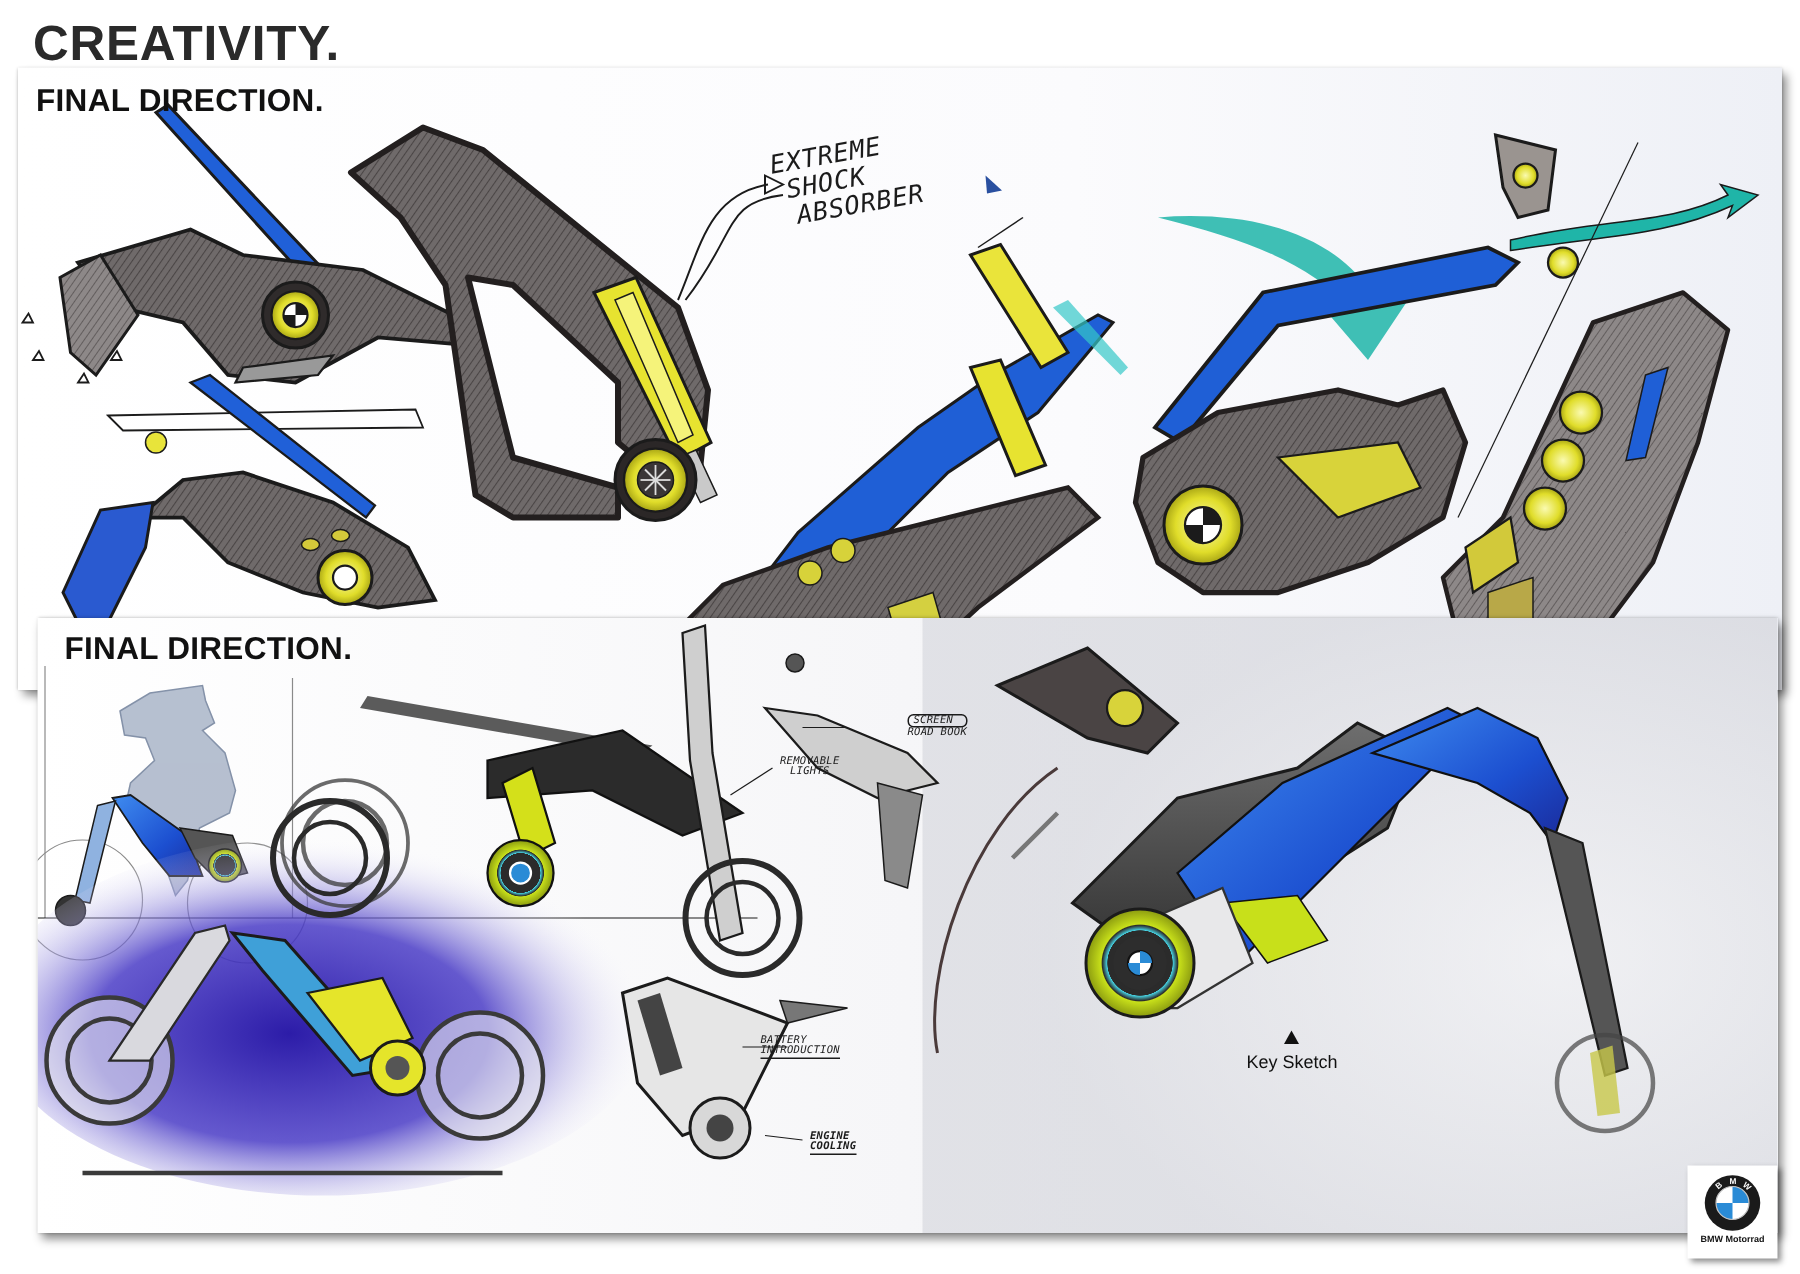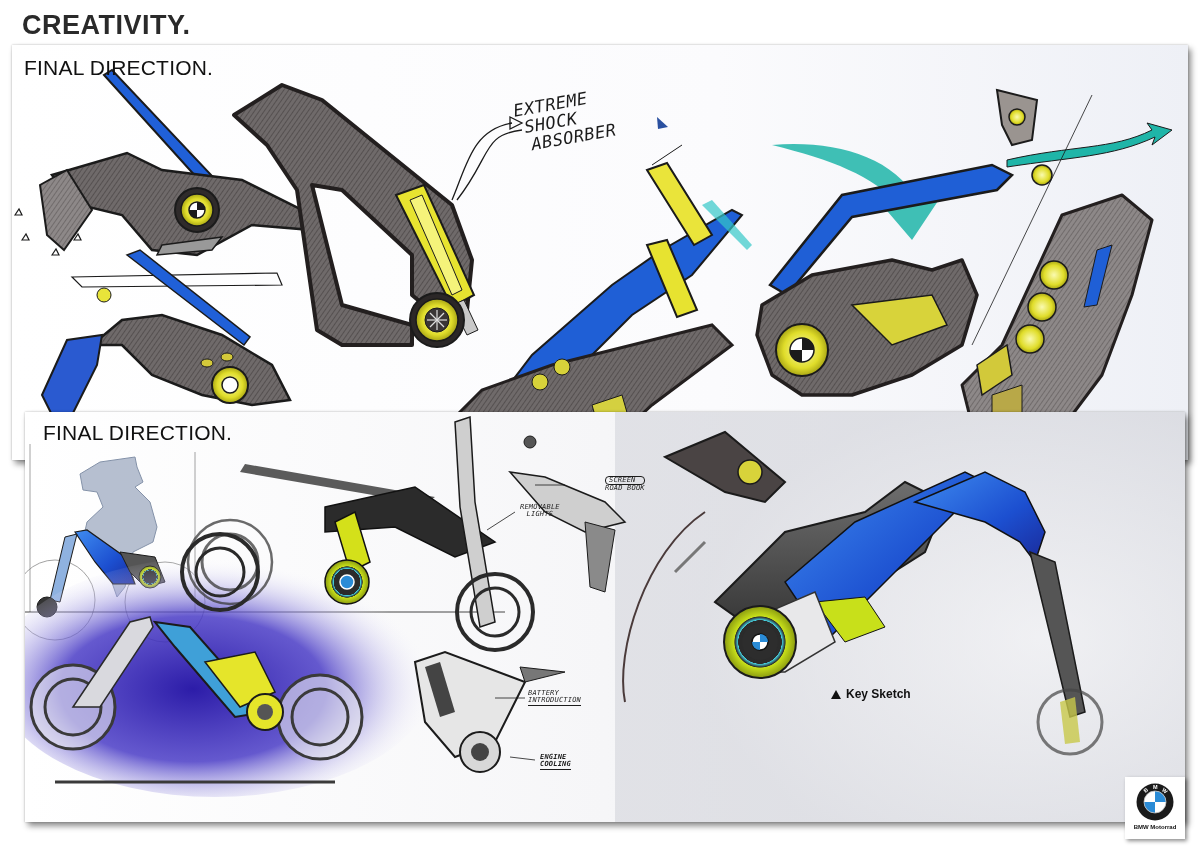--- a/index.html
+++ b/index.html
@@ -4,49 +4,49 @@
 <style>
   html, body { margin: 0; padding: 0; }
   body {
     width: 1200px; height: 849px; overflow: hidden; position: relative;
     background: #ffffff;
     font-family: "Liberation Sans", sans-serif;
   }
   .board-title {
     position: absolute; left: 22px; top: 12px;
     font-family: "Liberation Sans", sans-serif; font-weight: 700;
-    font-size: 27px; letter-spacing: 0.5px; color: #2a2a2a; line-height: 1;
+    font-size: 33px; letter-spacing: 0.5px; color: #2a2a2a; line-height: 1;
     z-index: 1;
   }
   .panel {
     position: absolute; background: #fbfbfd;
     box-shadow: 3px 4px 6px rgba(0,0,0,0.45), 0 0 2px rgba(0,0,0,0.25);
     overflow: hidden;
   }
   .panel-top { left: 12px; top: 45px; width: 1176px; height: 415px; z-index: 2;
     background: linear-gradient(90deg, #ffffff 0%, #fbfbfd 60%, #eef0f6 100%); }
   .panel-bottom { left: 25px; top: 412px; width: 1160px; height: 410px; z-index: 3;
     background: linear-gradient(90deg, #ffffff 0%, #f6f6f8 50%, #e4e6ec 100%); }
   .panel-heading {
-    position: absolute; font-family: "Liberation Sans", sans-serif; font-weight: 400;
+    position: absolute; font-family: "Liberation Sans", sans-serif; font-weight: 700;
     font-size: 21px; color: #111; letter-spacing: 0.2px; line-height: 1; z-index: 5; text-align: right;
   }
   .panel-top .panel-heading { left: 12px; top: 12px; }
   .panel-bottom .panel-heading { left: 18px; top: 10px; }
   .sketch { position: absolute; left: 0; top: 0; }
   .annot {
     position: absolute; font-family: "DejaVu Sans Mono", monospace;
     color: #1b1b1b; font-size: 12px; line-height: 1.05; font-style: italic;
     letter-spacing: 0.5px; text-transform: uppercase; z-index: 6;
   }
   .annot.big { font-size: 17px; transform: rotate(-10deg); transform-origin: left top; }
   .annot.small { font-size: 7px; letter-spacing: 0.2px; }
   .key-label {
-    position: absolute; left: 806px; top: 275px; font-weight: 700; font-size: 12px;
-    color: #111; z-index: 6; display: flex; align-items: center; gap: 5px;
+    position: absolute; left: 806px; top: 275px; font-weight: 400; font-size: 12px;
+    color: #111; z-index: 6; display: flex; align-items: center; gap: 5px; flex-direction: column;
   }
   .tri { width: 0; height: 0; border-left: 5px solid transparent;
     border-right: 5px solid transparent; border-bottom: 9px solid #111; }
   .logo-card {
     position: absolute; left: 1125px; top: 777px; width: 60px; height: 62px;
     background: #ffffff; z-index: 8;
     box-shadow: 2px 2px 4px rgba(0,0,0,0.45);
     display: flex; flex-direction: column; align-items: center; justify-content: flex-start;
   }
   .logo-card svg { margin-top: 6px; }
@@ -307,21 +307,21 @@
   </svg>
 
   <div class="annot small" style="left:580px; top:64px;">
     <div style="border:1px solid #1b1b1b; border-radius:4px; padding:0 3px;">SCREEN</div>
     <div>ROAD BOOK</div>
   </div>
   <div class="annot small" style="left:495px; top:92px;text-align:center;">
     <div>REMOVABLE</div>
     <div>LIGHTS</div>
   </div>
-  <div class="annot small" style="left:503px; top:278px;">
+  <div class="annot small" style="left:482px; top:278px;">
     <div>BATTERY</div>
     <div style="border-bottom:1px solid #1b1b1b;font-style:italic;">INTRODUCTION</div>
   </div>
   <div class="annot small" style="left:515px; top:342px;font-weight:bold;">
     <div>ENGINE</div>
     <div style="border-bottom:1px solid #1b1b1b;">COOLING</div>
   </div>
 
   <div class="key-label">
     <span class="tri"></span>

